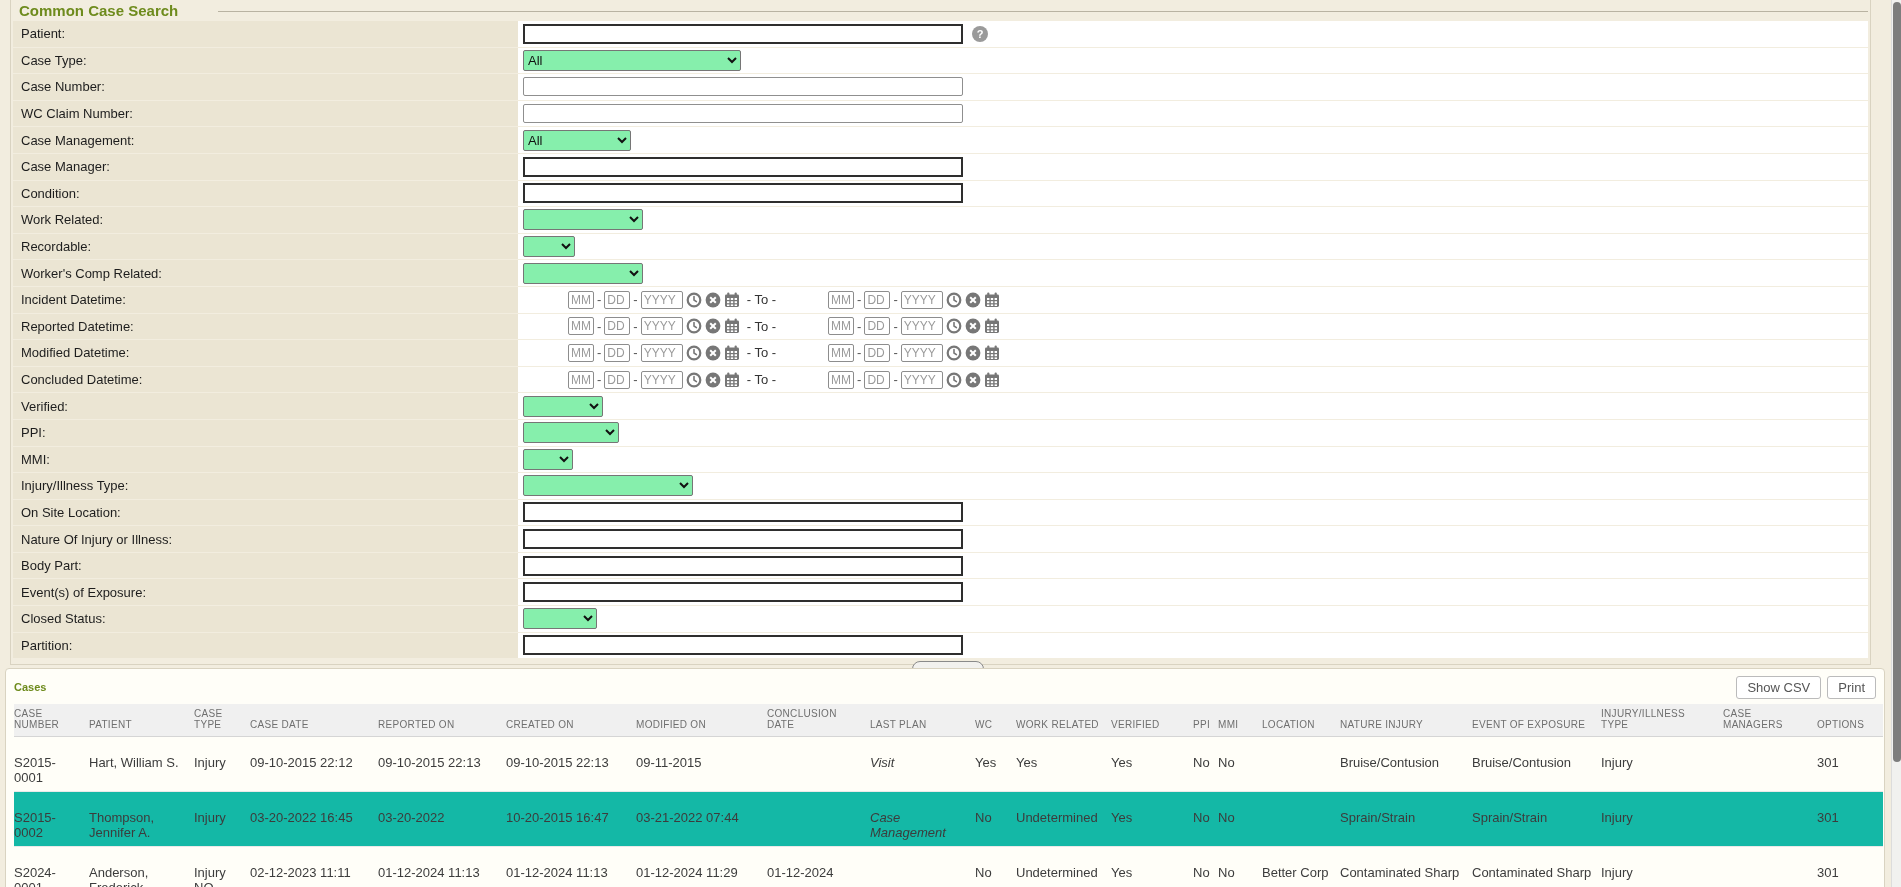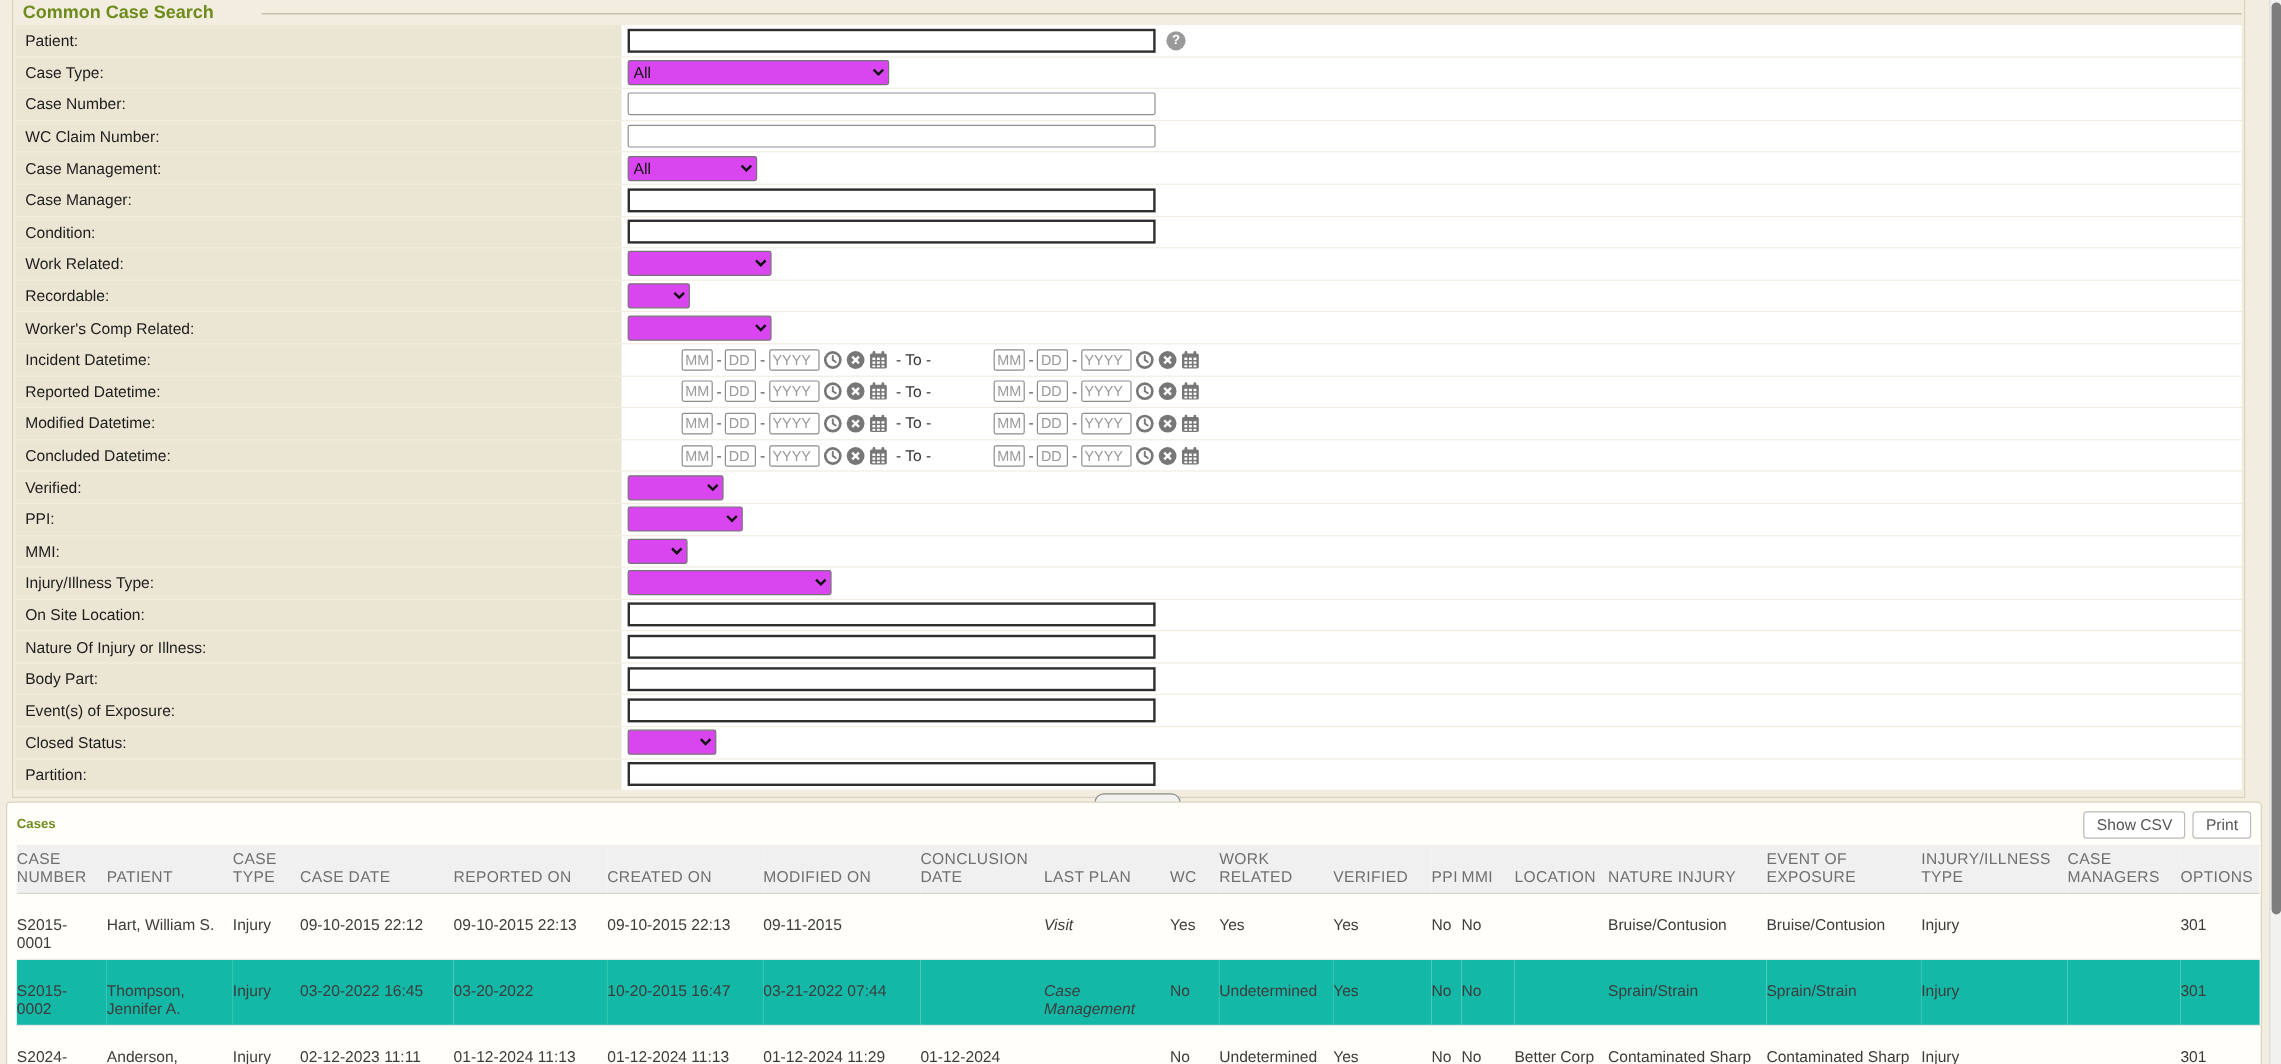--- a/index.html
+++ b/index.html
@@ -44,21 +44,21 @@
     font-size: 13px; padding: 0 4px;
   }
   input.txt-light {
     width: 440px; height: 19px;
     border: 1px solid #8f8f8f; border-radius: 2px; background: #fff;
     font-size: 13px; padding: 0 4px;
   }
   select.sel {
     height: 21px; font-size: 13px;
     border: 1px solid #767676; border-radius: 2px;
-    background: #d946ef; color: #111;
+    background: #86efac; color: #111;
   }
   .dategroup { display: flex; align-items: center; gap: 3px; font-size: 13px; color: #444; }
   .dategroup input {
     height: 18px; border: 1px solid #8d8d8d; border-radius: 2px;
     font-size: 12px; padding: 0 2px; color: #333;
   }
   .dategroup input::placeholder { color: #9a9a9a; }
   .din-mm { width: 26px; margin-left: 45px; } .din-dd { width: 26px; } .din-yy { width: 42px; }
   .dsep { color: #555; }
   .dto { padding: 0 4px; color: #333; }
@@ -87,21 +87,21 @@
   .cases-title { font-size: 11px; font-weight: bold; color: #6e8b1d; flex: 1; }
   .btn {
     font-size: 13px; color: #555;
     background: #fff; border: 1px solid #bbb; border-radius: 3px;
     padding: 3px 10px; margin-left: 6px; cursor: pointer;
   }
 
   table.cases { border-collapse: collapse; table-layout: fixed; width: 1869px; margin-top: 4px; }
   table.cases th {
     background: #f0f0f0;
-    color: #6f6f6f; font-size: 13px; font-weight: normal;
+    color: #6f6f6f; font-size: 10px; font-weight: normal;
     text-transform: uppercase; letter-spacing: 0.3px;
     text-align: left; vertical-align: bottom;
     padding: 4px 8px 6px 0;
     border-bottom: 1px solid #d5d5d5;
   }
   table.cases td {
     font-size: 13px; color: #3c3c3c;
     vertical-align: top; text-align: left;
     padding: 18px 8px 6px 0;
     height: 44px;

